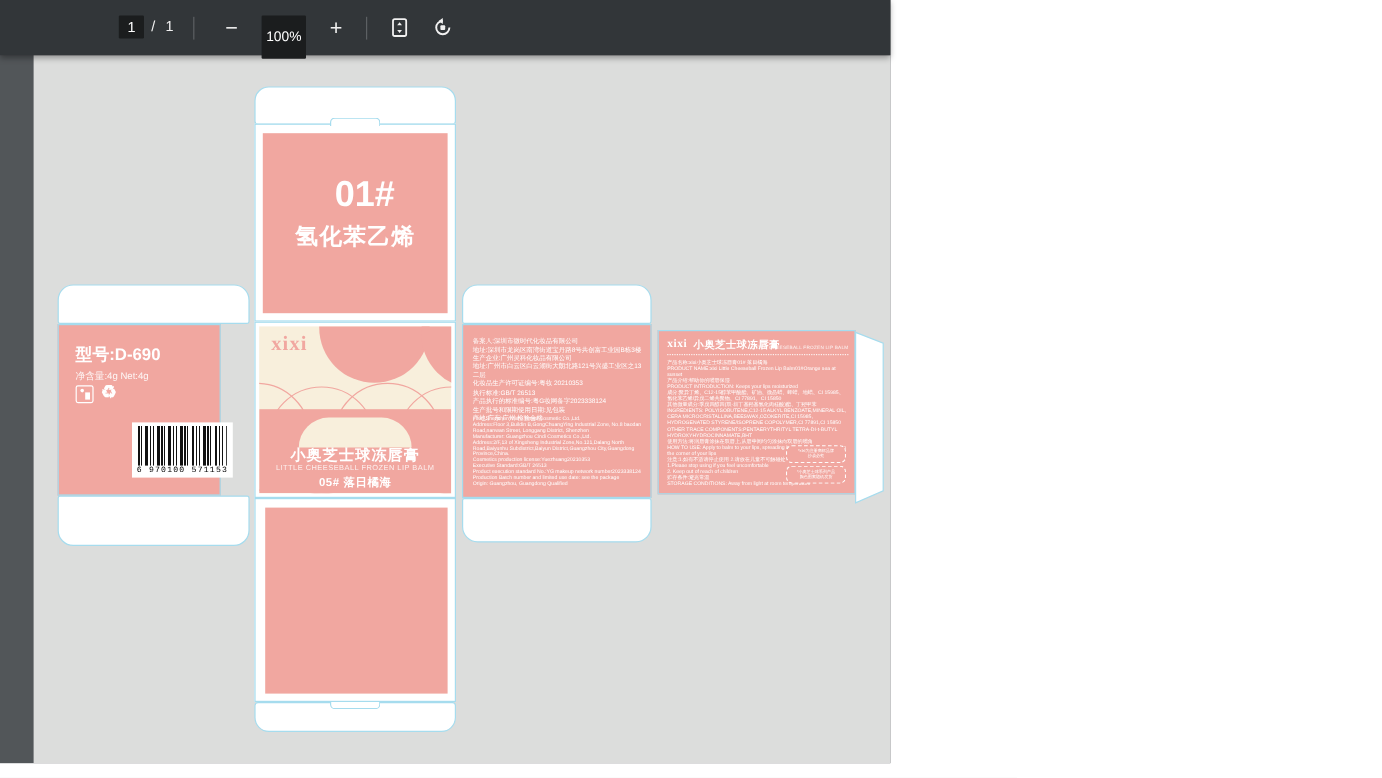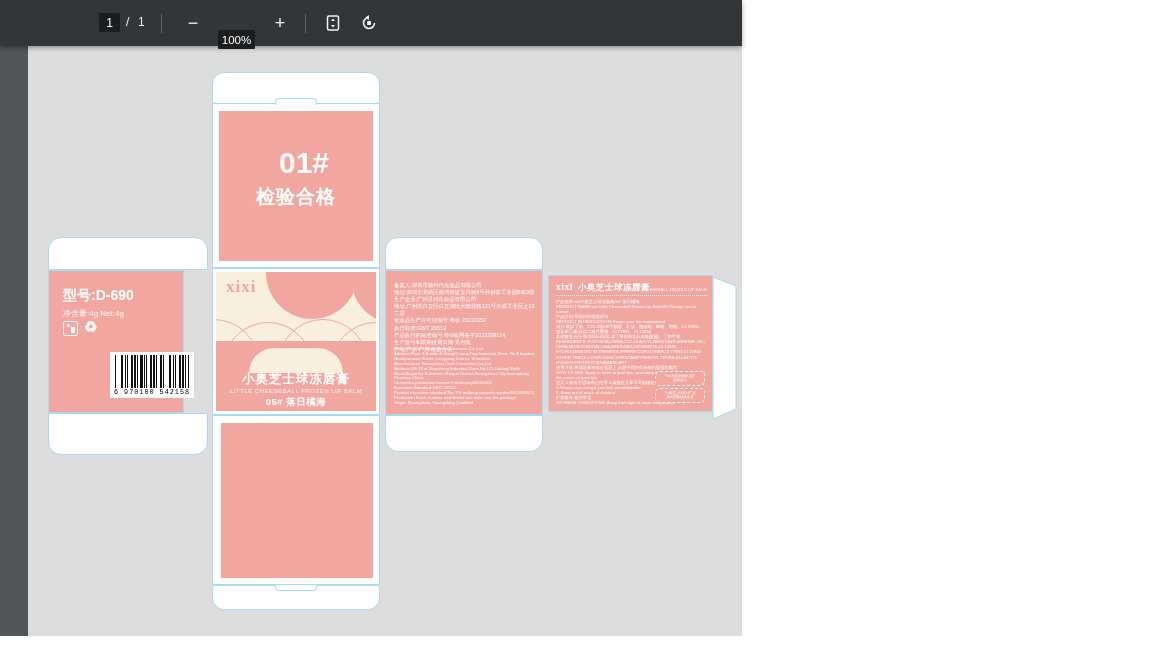--- a/index.html
+++ b/index.html
@@ -65,21 +65,21 @@
   <div class="abs" id="viewer">
 
     <div class="abs" id="page">
 
       <div class="flap" style="left:184px;top:26px;width:168px;height:32px;border-radius:12px 12px 3px 3px;"></div>
       <div class="notch-up" style="left:247px;top:52px;width:42px;height:7px;"></div>
 
       <div class="panel" style="left:184px;top:57px;width:168px;height:165px;">
         <div class="lid-art">
           <div class="lid-num">01#</div>
-          <div class="lid-name">检验合格</div>
+          <div class="lid-name">氢化苯乙烯</div>
         </div>
       </div>
 
       <div class="panel" style="left:184px;top:222px;width:168px;height:147px;">
         <div class="front-art">
           <div class="ball-line" style="left:-47px;top:47px;width:90px;height:90px;"></div>
           <div class="ball-line" style="left:7px;top:50px;width:90px;height:90px;"></div>
           <div class="ball-line" style="left:62px;top:47px;width:90px;height:90px;"></div>
           <div class="ball-line" style="left:115px;top:50px;width:90px;height:90px;"></div>
           <div class="ball-fill" style="left:50px;top:-45px;width:92px;height:92px;"></div>
@@ -104,21 +104,21 @@
       <div class="panel pinkfill" style="left:20px;top:224px;width:136px;height:143px;">
         <div class="model-title">型号:D-690</div>
         <div class="model-net">净含量:4g   Net:4g</div>
         <div class="icon-box">
             <i></i>
             <b></b>
           </div>
         <div class="icon-recycle">♻</div>
         <div class="barcode">
           <div class="bars"></div>
-          <div class="bar-digits">6 970100 542158</div>
+          <div class="bar-digits">6 970100 571153</div>
         </div>
       </div>
       <div class="flap" style="left:20px;top:367px;width:160px;height:42px;border-radius:2px 2px 13px 13px;"></div>
 
       <div class="flap" style="left:357px;top:191px;width:158px;height:33px;border-radius:13px 13px 2px 2px;"></div>
       <div class="panel pinkfill" style="left:357px;top:224px;width:158px;height:145px;">
         <div class="legal-cn pre">备案人:深圳市微时代化妆品有限公司
 地址:深圳市龙岗区南湾街道宝丹路8号共创富工业园B栋3楼
 生产企业:广州灵科化妆品有限公司
 地址:广州市白云区白云湖街大朗北路121号兴盛工业区之13二层
@@ -179,21 +179,21 @@
     <div class="abs" id="toolbar">
       <div class="abs tb-box" style="left:99px;top:13px;width:21px;height:19px;">
         <span>1</span>
       </div>
       <div class="abs tb-text" style="left:126px;top:15px;">/</div>
       <div class="abs tb-text" style="left:138px;top:15px;">1</div>
       <div class="abs tb-sep" style="left:161px;top:14px;"></div>
       <div class="abs tb-btn" style="left:181px;top:11px;width:24px;height:24px;font-size:18px;">
         <span>−</span>
       </div>
-      <div class="abs tb-box" style="left:218px;top:30px;width:37px;height:19px;font-size:11.5px;">
+      <div class="abs tb-box" style="left:218px;top:13px;width:37px;height:36px;font-size:11.5px;">
         <span>100%</span>
       </div>
       <div class="abs tb-btn" style="left:268px;top:11px;width:24px;height:24px;font-size:18px;">
         <span>+</span>
       </div>
       <div class="abs tb-sep" style="left:305px;top:14px;"></div>
       <div class="abs tb-btn" style="left:321px;top:11px;width:24px;height:24px;">
         <svg width="18" height="18" viewBox="0 0 18 18">
           <rect x="3.5" y="2" width="11" height="14" rx="1.5" fill="none" stroke="#f1f1f1" stroke-width="1.5"></rect>
           <path d="M9 4.5 L11 7 L7 7 Z" fill="#f1f1f1"></path>

